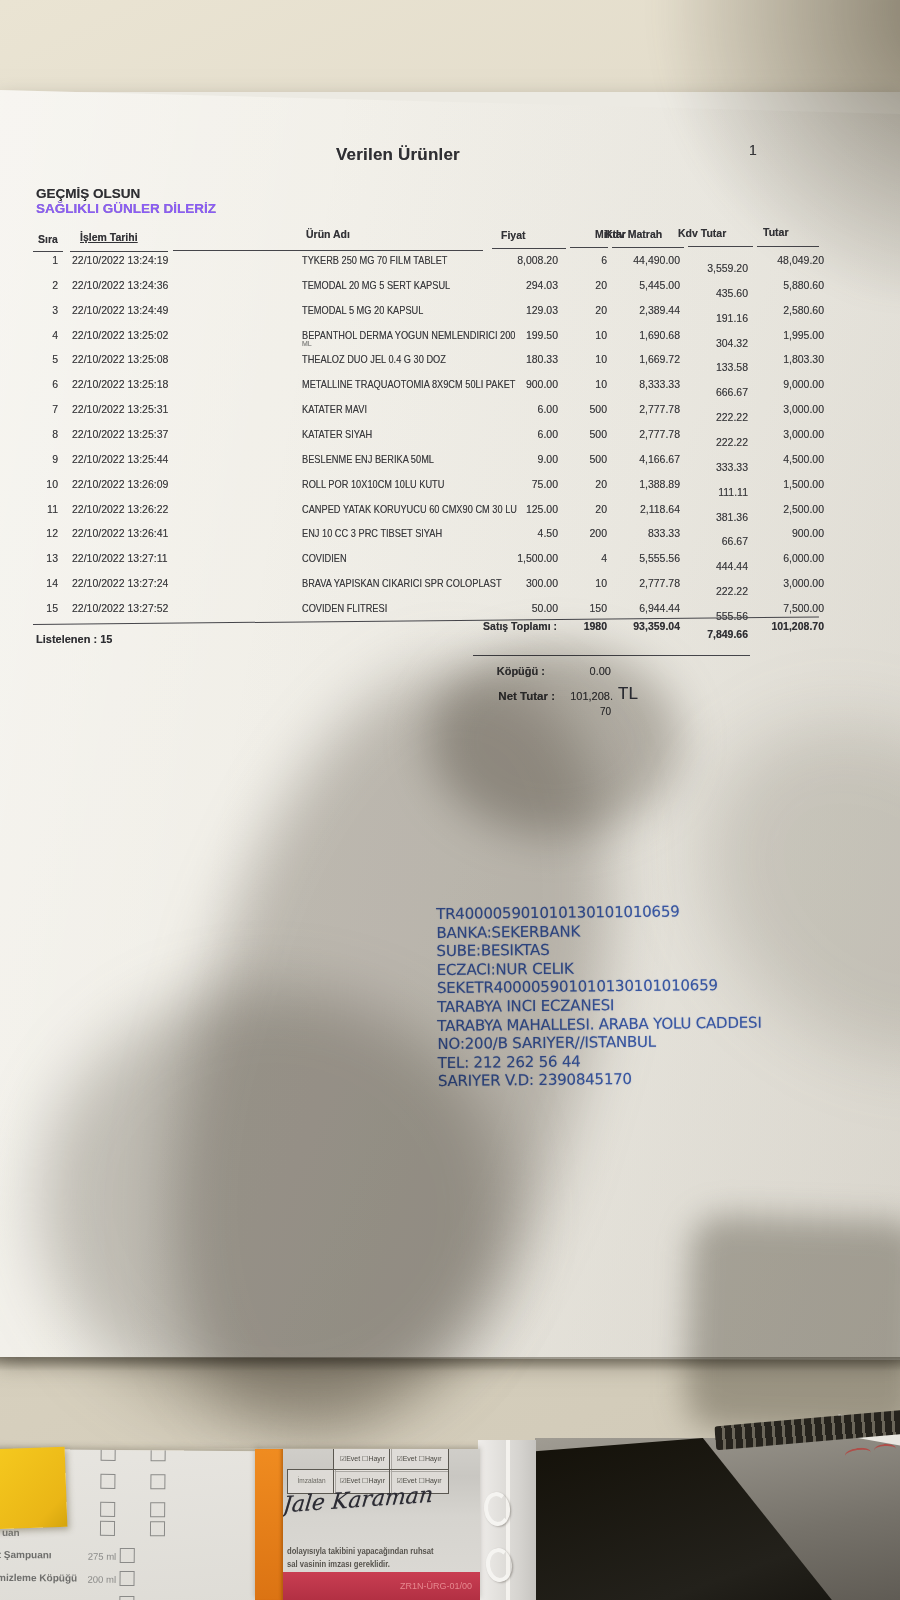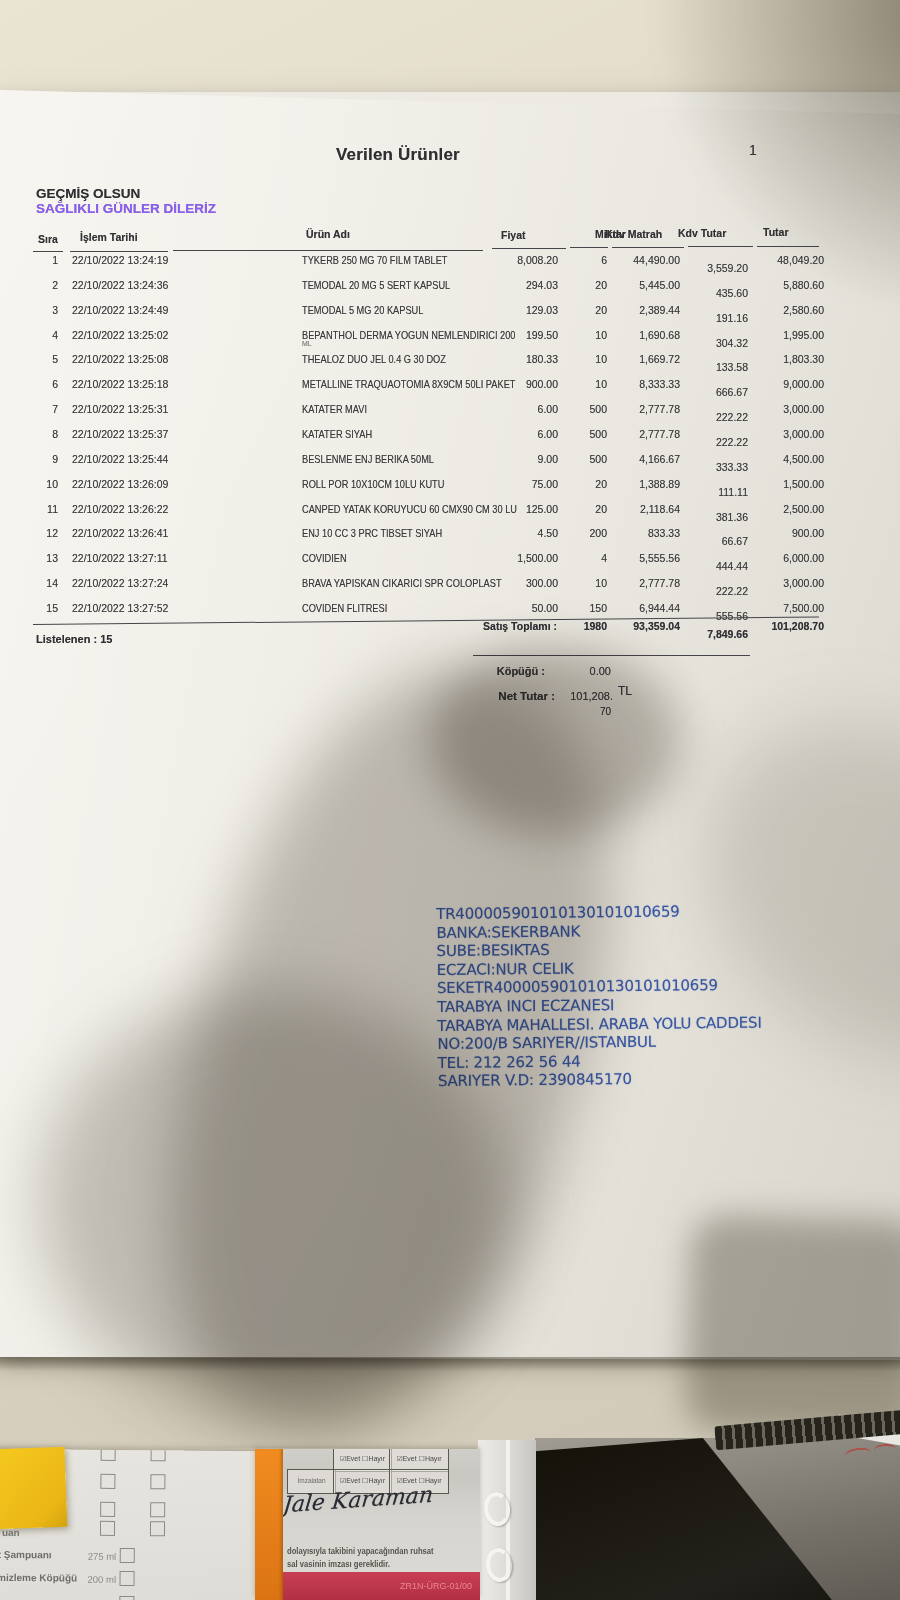--- a/index.html
+++ b/index.html
@@ -19,21 +19,21 @@
        background:linear-gradient(100deg,rgba(255,255,255,.28) 0%,transparent 30%,rgba(118,110,94,.12) 100%);}
 
   
   .doc{color:#3b3b3e;text-shadow:0 0 .6px rgba(59,59,62,.55);}
   .title{left:336px;top:145px;font-size:17px;font-weight:bold;letter-spacing:.2px;color:#2f2f33;}
   .pagenum{left:749px;top:142px;font-size:14px;}
   .greet1{left:36px;top:186px;font-size:13.5px;font-weight:bold;color:#2f2f33;}
   .greet2{left:36px;top:201px;font-size:13.5px;font-weight:bold;color:#8b5cf6;}
   .th{font-size:10.5px;font-weight:bold;color:#323236;}
   .h-sira{left:38px;top:233px;}
-  .h-tarih{left:80px;top:231px;}
+  .h-tarih{left:80px;top:231px;text-decoration:underline;}
   .h-urun{left:306px;top:228px;}
   .h-fiyat{left:501px;top:229px;}
   .h-miktar{left:563px;top:228px;padding-left:32px;}
   .h-matrah{left:605px;top:228px;}
   .h-kdvt{left:678px;top:227px;}
   .h-tutar{left:763px;top:226px;}
   .rule{position:absolute;height:1.3px;background:#45454a;}
 
   .trow{position:absolute;left:0;width:840px;height:15px;font-size:10.5px;}
   .cell{position:absolute;white-space:nowrap;}
@@ -46,21 +46,21 @@
   .c-matrah{left:600px;width:80px;text-align:right;}
   .c-kdvt{left:668px;width:80px;text-align:right;margin-top:8px;}
   .c-tutar{left:730px;width:94px;text-align:right;}
   .totals{position:absolute;left:0;top:620px;width:840px;height:15px;font-size:10.5px;font-weight:bold;color:#2f2f33;}
   .t-label{left:452px;width:105px;text-align:right;}
   .listele{left:36px;top:633px;font-size:11px;font-weight:bold;color:#2f2f33;}
   .isk-label{left:455px;top:665px;width:90px;text-align:right;font-size:11px;font-weight:bold;}
   .isk-val{left:555px;top:665px;width:56px;text-align:right;font-size:11px;}
   .net-label{left:450px;top:690px;width:105px;text-align:right;font-size:11.5px;font-weight:bold;}
   .net-val{left:552px;top:690px;width:61px;text-align:right;font-size:11px;}
-  .net-tl{left:618px;top:684px;font-size:12px;color:#333640;}
+  .net-tl{left:618px;top:684px;font-size:17px;color:#333640;}
   .net-wrap{left:600px;top:706px;font-size:10px;}
 
   
   .stamp{left:437px;top:903px;width:380px;transform:rotate(-.6deg);
          font-family:"DejaVu Sans",sans-serif;font-size:15px;line-height:18.6px;
          color:#2c4da0;text-shadow:0 0 1.2px rgba(44,77,160,.5);opacity:.93;letter-spacing:-.2px;}
 
   
   .shadows{height:1448px;overflow:hidden;}
   .sh{position:absolute;mix-blend-mode:multiply;}

